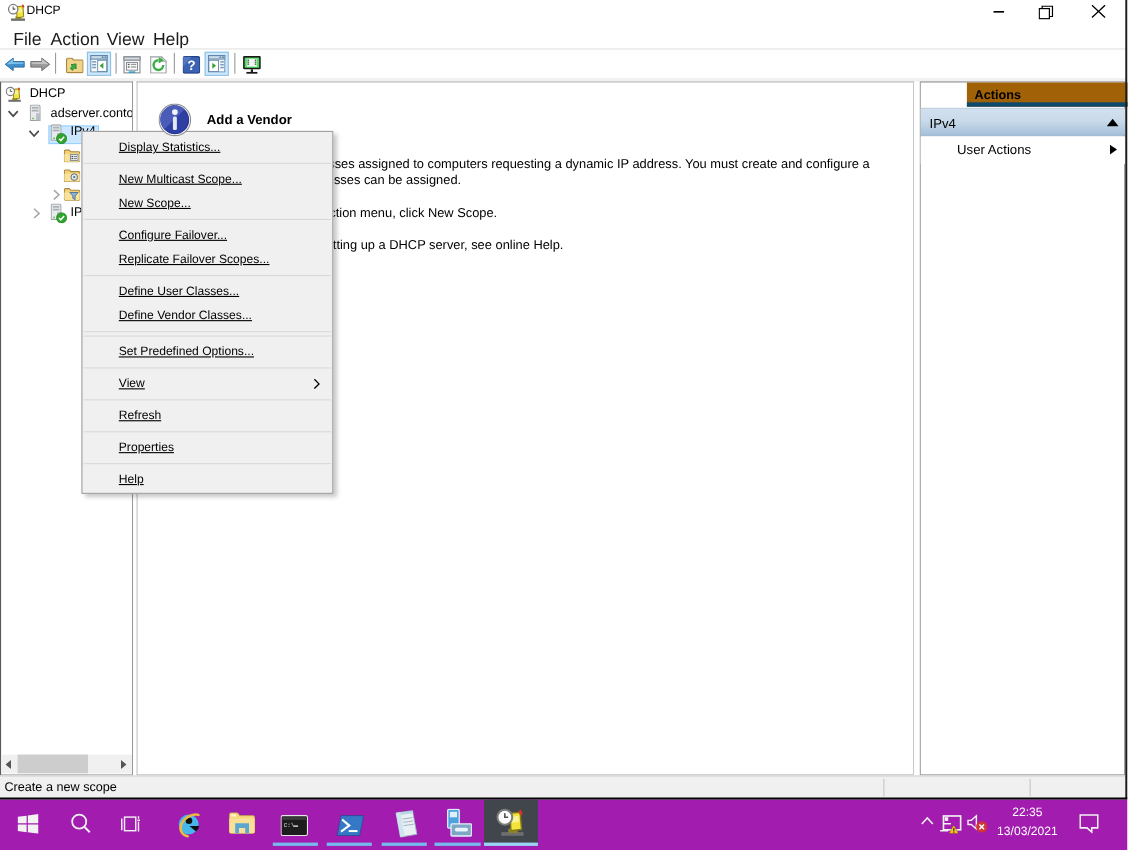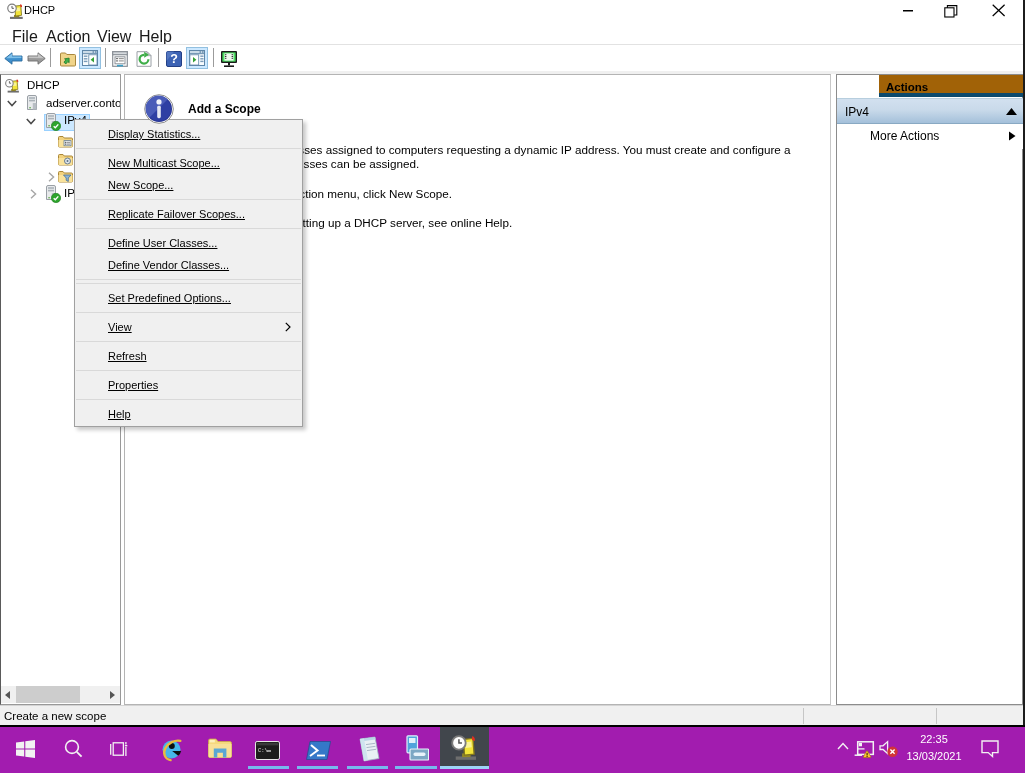--- a/index.html
+++ b/index.html
@@ -85,53 +85,54 @@
 <div class="abs" id="hscroll">
   <div class="abs" id="hthumb"></div>
   <svg class="abs" style="left:4px;top:5px" width="5" height="8">
       <path d="M5 0 L0 4 L5 8 Z" fill="#555"></path>
     </svg>
   <svg class="abs" style="left:109px;top:5px" width="5" height="8">
       <path d="M0 0 L5 4 L0 8 Z" fill="#555"></path>
     </svg>
 </div>
 
-<div class="abs" id="ctitle">Add a Scope</div>
+<div class="abs" id="ctitle">Add a Vendor</div>
 <div class="abs para" style="top:142.5px;left:142px">A scope is a range of IP addresses assigned to computers requesting a dynamic IP address. You must create and configure a<br>scope before dynamic IP addresses can be assigned.</div>
 <div class="abs para" style="top:186.5px">To add a new scope, on the Action menu, click New Scope.</div>
 <div class="abs para" style="top:216px">For more information about setting up a DHCP server, see online Help.</div>
 
 <div class="abs" id="act-head">
     <span>Actions</span>
   </div>
 <div class="abs" id="act-ipv4">
   <span class="abs" style="left:8px;top:6px">IPv4</span>
   <svg class="abs" style="left:169px;top:9px" width="11" height="7">
       <path d="M5.5 0 L11 7 L0 7 Z" fill="#000"></path>
     </svg>
 </div>
 <div class="abs" id="act-more">
-  <span class="abs" style="left:33px;top:5px">More Actions</span>
+  <span class="abs" style="left:33px;top:5px">User Actions</span>
   <svg class="abs" style="left:172px;top:7px" width="7" height="10">
       <path d="M0 0.5 L6.5 5 L0 9.5 Z" fill="#000"></path>
     </svg>
 </div>
 
 <div class="abs" id="statusbar">
   <span class="abs" style="left:4px;top:4px">Create a new scope</span>
   <div class="abs" style="left:803px;top:2px;width:1px;height:16px;background:#c6c6c6"></div>
   <div class="abs" style="left:936px;top:2px;width:1px;height:16px;background:#c6c6c6"></div>
 </div>
 
 <div class="abs" id="ctxmenu">
   <div class="mi">Display Statistics...</div>
   <div class="msep"></div>
   <div class="mi">New Multicast Scope...</div>
   <div class="mi">New Scope...</div>
   <div class="msep"></div>
+  <div class="mi">Configure Failover...</div>
   <div class="mi">Replicate Failover Scopes...</div>
   <div class="msep"></div>
   <div class="mi">Define User Classes...</div>
   <div class="mi">Define Vendor Classes...</div>
   <div class="msep"></div>
   <div class="msep"></div>
   <div class="mi">Set Predefined Options...</div>
   <div class="msep"></div>
   <div class="mi">View<svg style="position:absolute;right:11px;top:6px" width="6" height="10" fill="none" stroke="#000" stroke-width="1.2">
         <path d="M0.8 0.8 L5 5 L0.8 9.2"></path>

